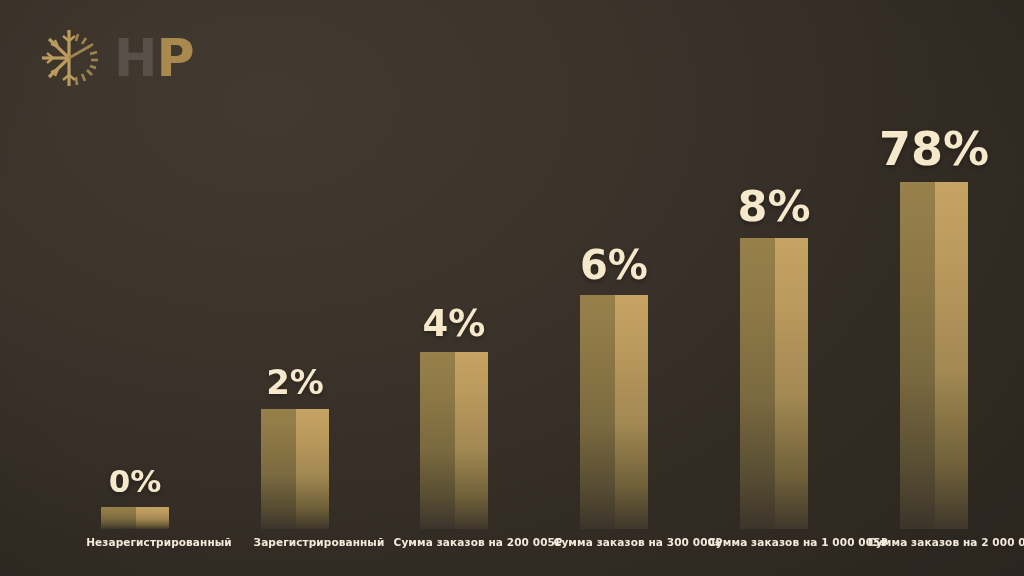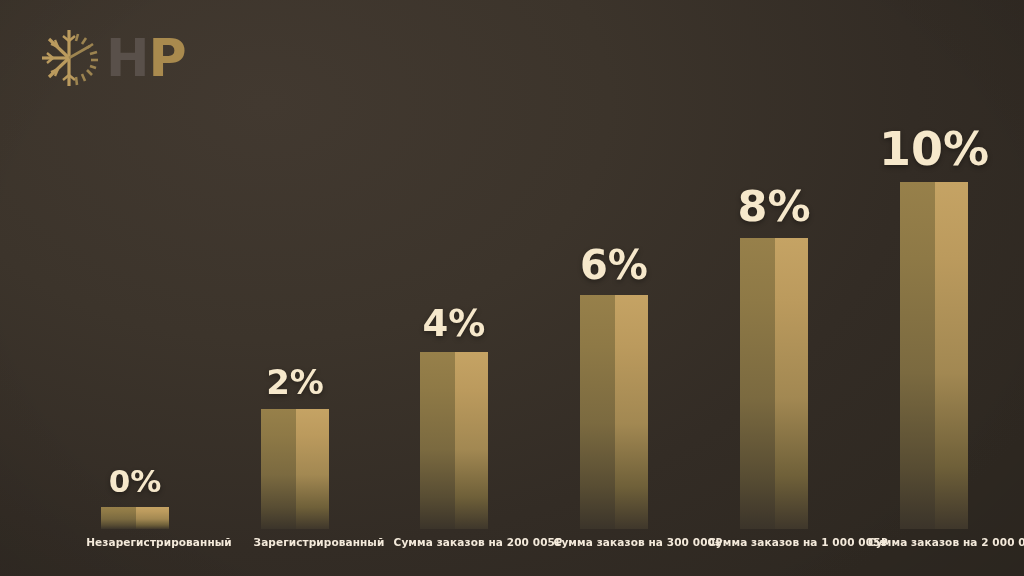--- a/index.html
+++ b/index.html
@@ -26,21 +26,21 @@
       radial-gradient(ellipse 1100px 760px at 50% 45%, rgba(0,0,0,0) 45%, rgba(0,0,0,0.22) 100%);
   }
 
   
   .logo {
     position: absolute;
     left: 38px;
     top: 27px;
     display: flex;
     align-items: center;
-    gap: 8px;
+    gap: 16px;
     z-index: 5;
   }
   .logo-mark {
     width: 62px;
     height: 62px;
     display: block;
   }
   .logo-word {
     font-family: "DejaVu Sans", sans-serif;
     font-size: 52px;
@@ -187,21 +187,21 @@
       </div>
       <div class="bar-group" style="left: 664px; width: 220px; bottom: 28px;">
         <div class="bar-value" style="font-size: 43px;">8%</div>
         <div class="bar" style="height: 291px;">
           <div class="bar-left"></div>
           <div class="bar-right"></div>
         </div>
         <div class="bar-label">Сумма заказов на 1 000 005₽</div>
       </div>
       <div class="bar-group" style="left: 824px; width: 220px; bottom: 28px;">
-        <div class="bar-value" style="font-size: 46px;">10%</div>
+        <div class="bar-value" style="font-size: 46px;">78%</div>
         <div class="bar" style="height: 347px;">
           <div class="bar-left"></div>
           <div class="bar-right"></div>
         </div>
         <div class="bar-label">Сумма заказов на 2 000 000₽</div>
       </div>
     </div>
 
 </div>
 

